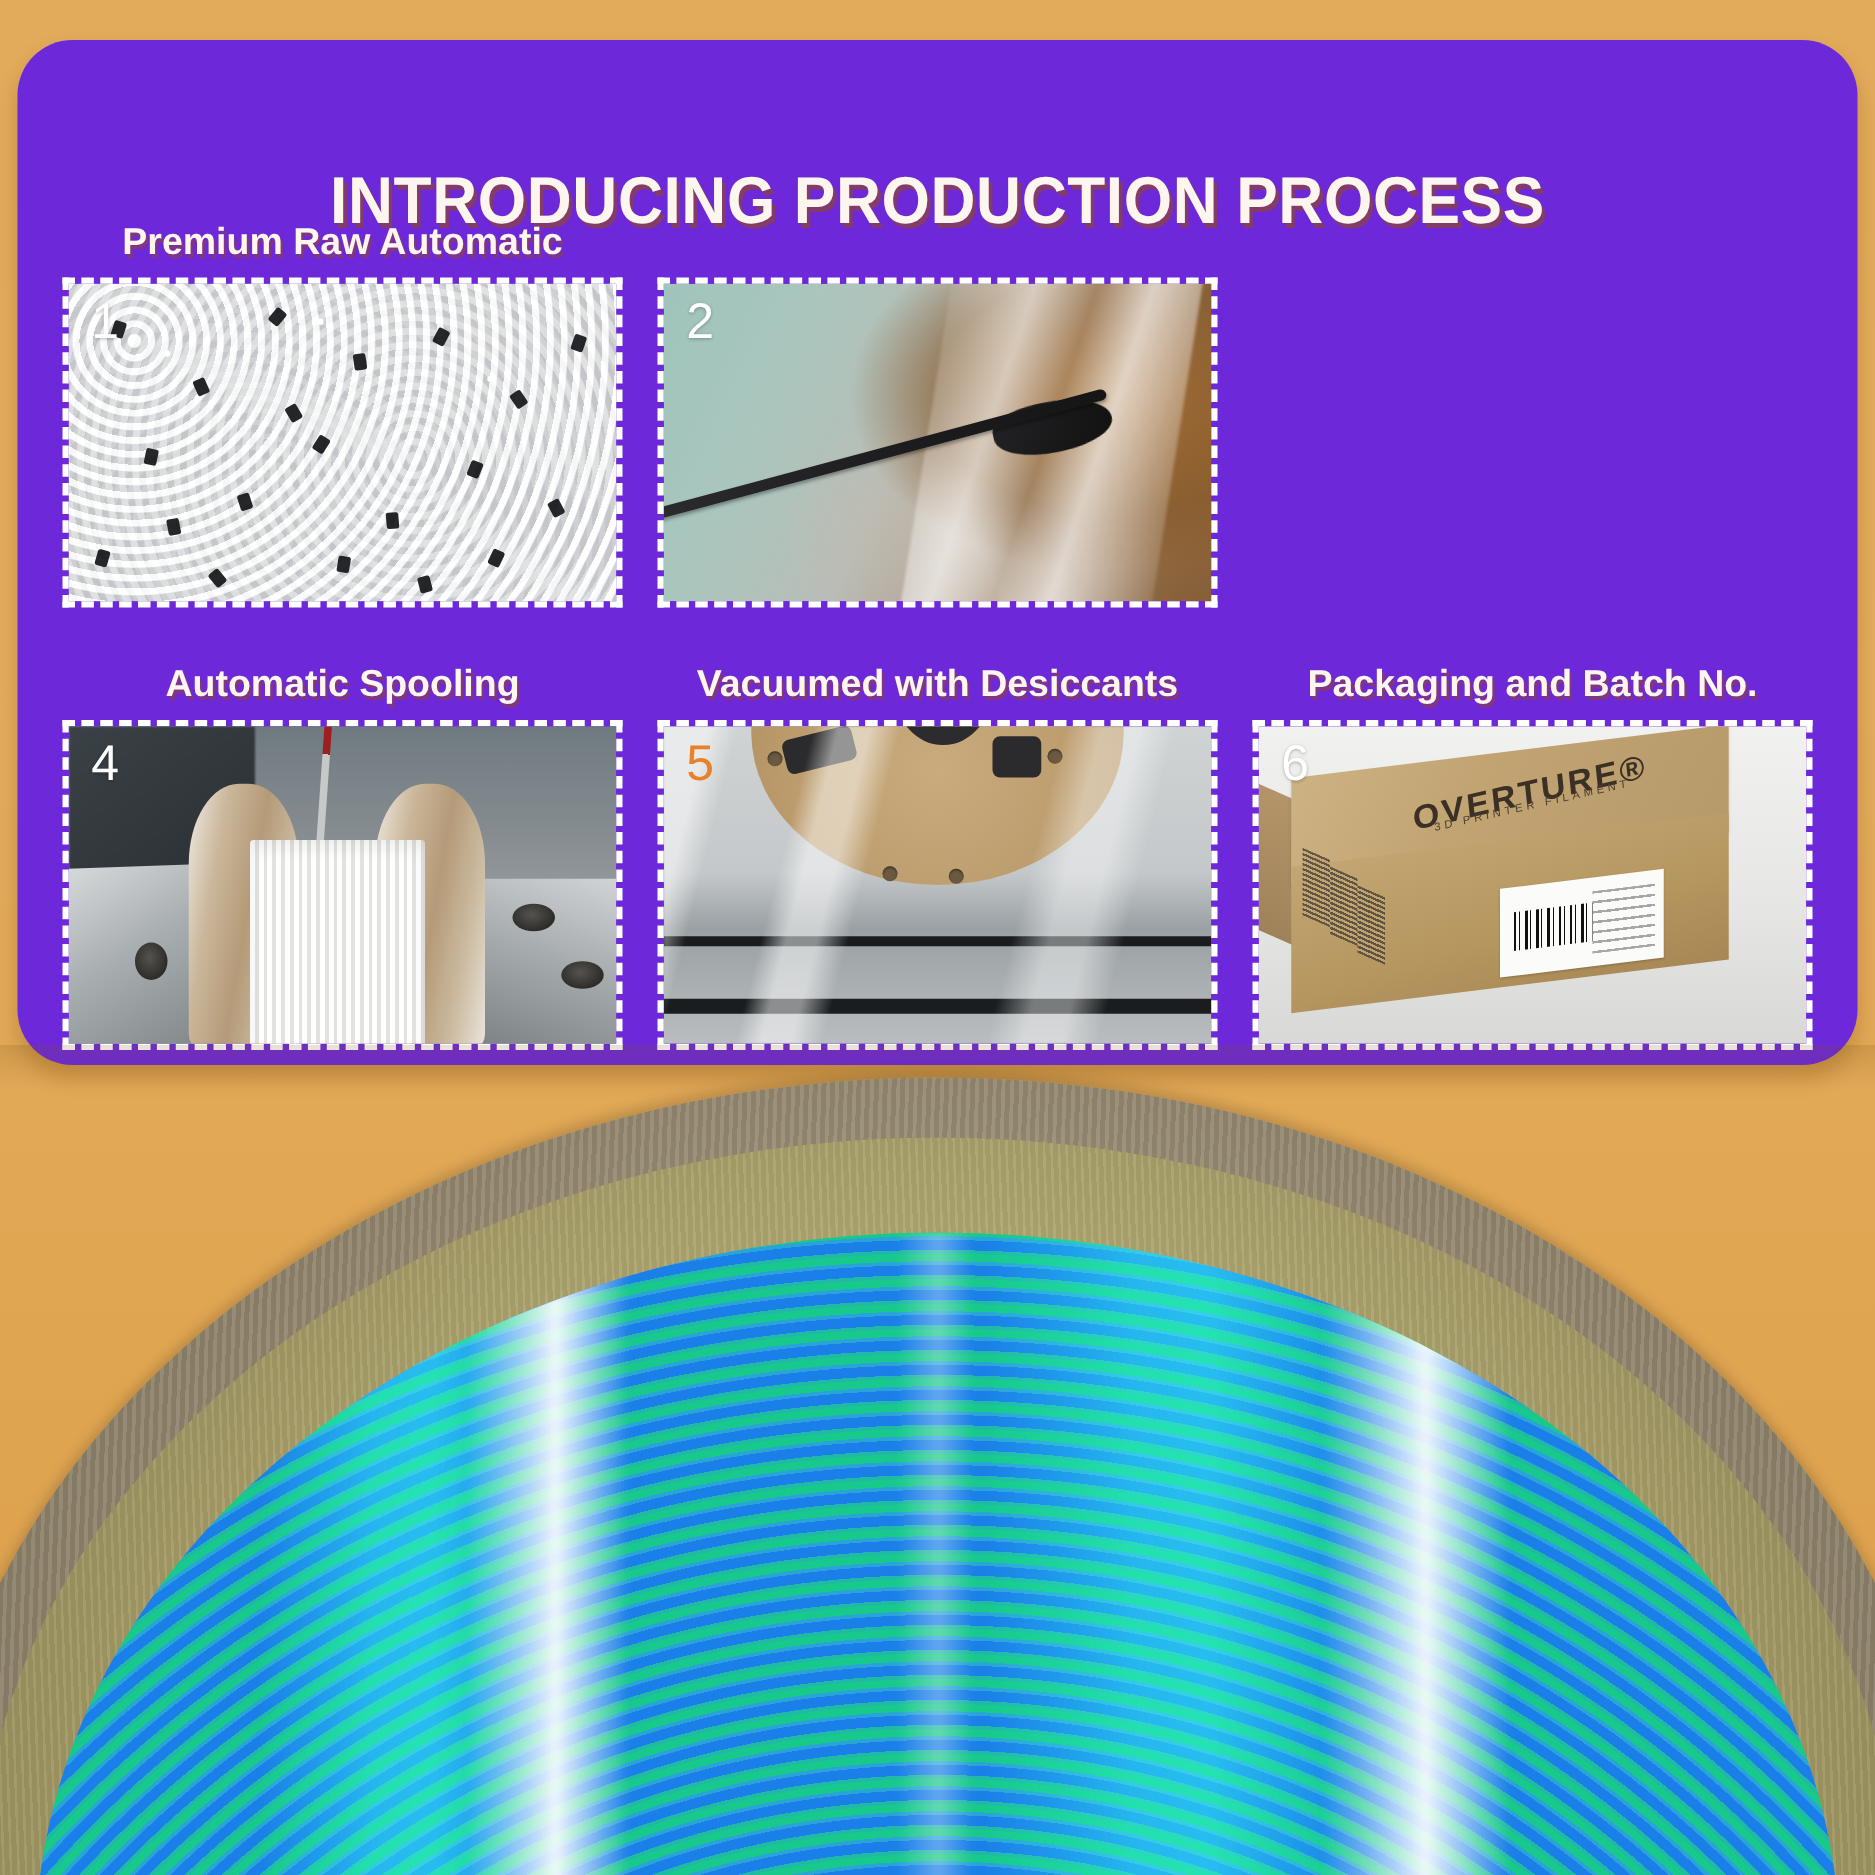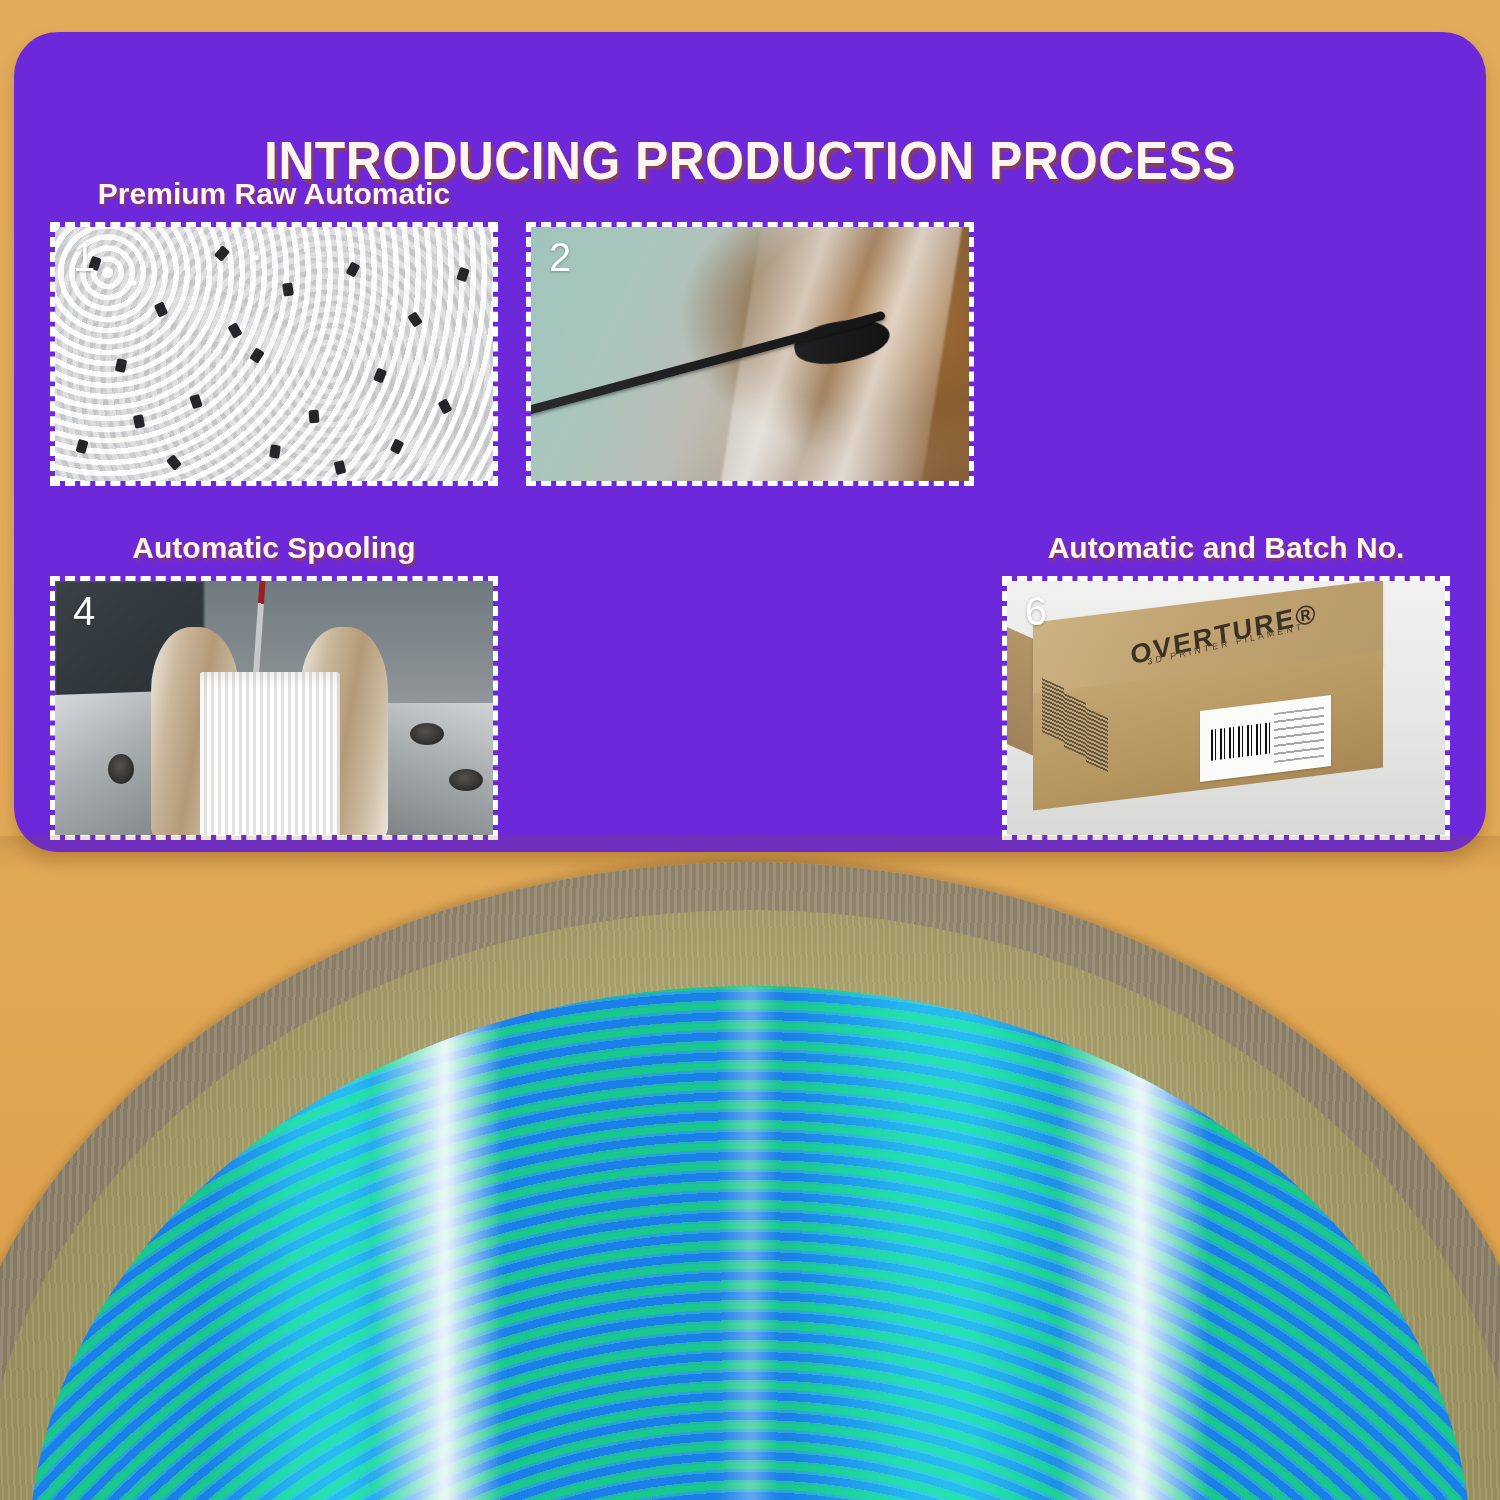--- a/index.html
+++ b/index.html
@@ -354,23 +354,42 @@
           <div class="flange right"></div>
           <div class="white-winding"></div>
           <div class="hole-metal" style="left:81%;top:56%;"></div>
           <div class="hole-metal" style="left:90%;top:74%;"></div>
           <div class="hole-metal" style="left:12%;top:68%;width:26px;height:30px;"></div>
           <span class="badge" style="color: rgb(255, 255, 255);">4</span>
         </div>
       </div>
     </div>
 
+    <div class="cell col-2">
+      <div class="cell-caption">Vacuumed with Desiccants</div>
+      <div class="photo-frame">
+        <div class="photo p-vac">
+          <div class="vac-spool"></div>
+          <div class="vac-hub"></div>
+          <div class="vac-slot" style="left:22%;top:2%;width:13%;height:11%;transform:rotate(-14deg);"></div>
+          <div class="vac-slot" style="left:60%;top:3%;width:9%;height:13%;"></div>
+          <div class="vac-dot" style="left:19%;top:8%;"></div>
+          <div class="vac-dot" style="left:70%;top:7%;"></div>
+          <div class="vac-dot" style="left:40%;top:44%;"></div>
+          <div class="vac-dot" style="left:52%;top:45%;"></div>
+          <div class="seal-band" style="top:66%;height:8px;"></div>
+          <div class="seal-band" style="top:86%;height:12px;"></div>
+          <div class="plastic-sheen"></div>
+          <span class="badge dark-on-light" style="color: rgb(232, 129, 42);">5</span>
+        </div>
+      </div>
+    </div>
 
     <div class="cell col-3">
-      <div class="cell-caption">Automatic and Batch No.</div>
+      <div class="cell-caption">Packaging and Batch No.</div>
       <div class="photo-frame">
         <div class="photo p-box">
           <div class="box-side"></div>
           <div class="box-top"></div>
           <div class="box-front"></div>
           <div class="qr-strip" style="left:8%;top:40%;transform:skewY(24deg);"></div>
           <div class="qr-strip" style="left:13%;top:46%;transform:skewY(24deg);"></div>
           <div class="qr-strip" style="left:18%;top:52%;transform:skewY(24deg);"></div>
           <div class="box-logo">OVERTURE®</div>
           <div class="box-logo-sub">3D PRINTER FILAMENT</div>

